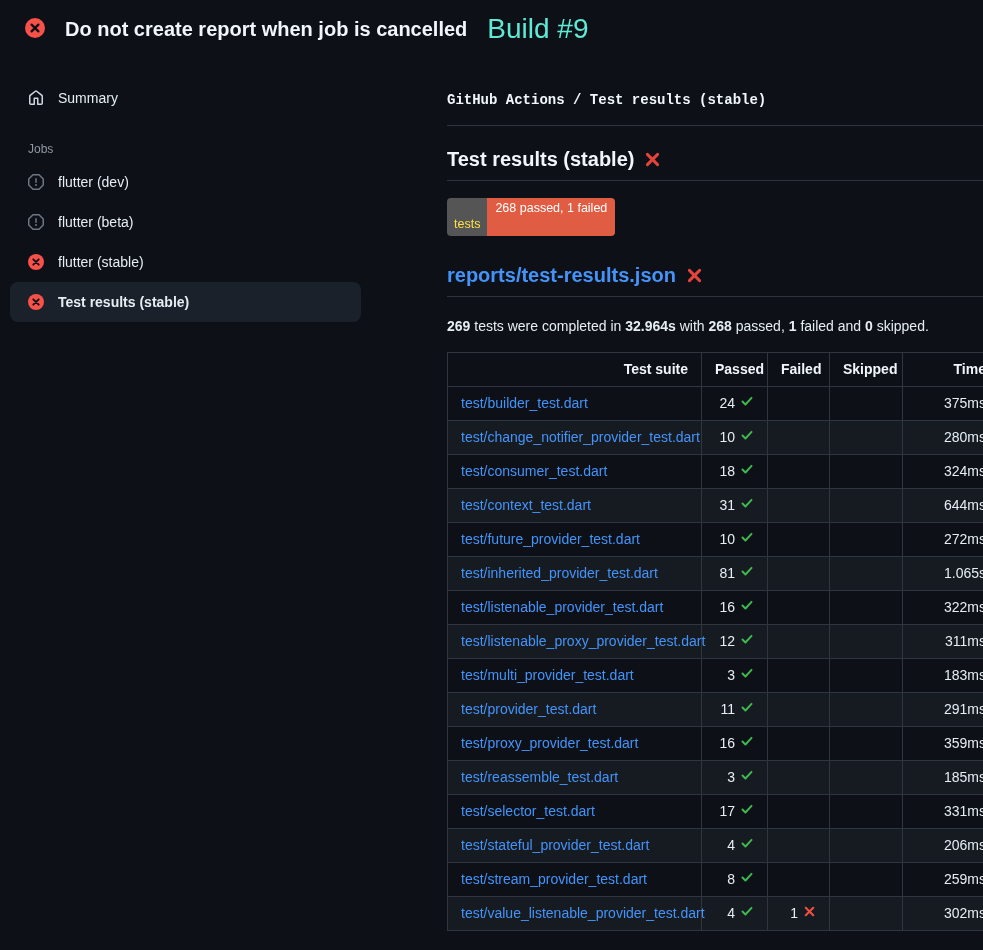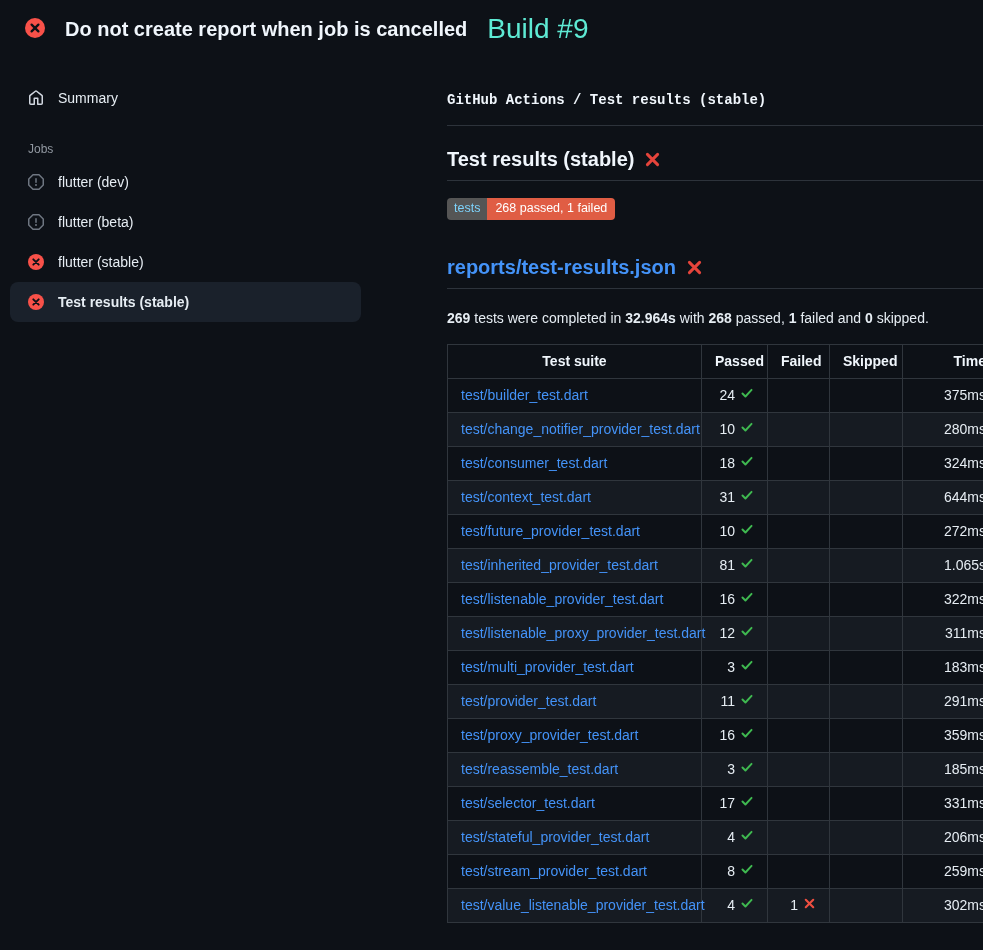--- a/index.html
+++ b/index.html
@@ -34,37 +34,37 @@
   .main { flex:1; padding:38px 0 0 24px; min-width:0; }
   .crumb { font-size:14px; font-weight:700; color:#f0f6fc;font-family:Liberation Mono, monospace; }
   .meta { font-size:12px; color:#9198a1; margin-top:4px; }
   .divider { border:none; border-top:1px solid #2d333b; margin-top:17px; }
 
   h2.section-head, h2.report-head {
     display:flex; align-items:center; gap:10px;
     font-size:20px; font-weight:700; color:#f0f6fc;
     margin-top:22px; padding-bottom:9px; border-bottom:1px solid #2d333b;
   }
-  h2.report-head { margin-top:36px; }
+  h2.report-head { margin-top:28px; }
   h2.report-head a { color:#4493f8; text-decoration:none; }
 
   .badge { display:inline-flex; margin-top:17px; font-size:12.5px; line-height:1; border-radius:4px; overflow:hidden; }
-  .badge .badge-label { background:#555555; color:#7dd3fc; padding:4px 7px 5px; }
+  .badge .badge-label { background:#555555; color:#fde047; padding:20px 7px 5px; }
   .badge .badge-value { background:#e05d44; color:#fff; padding:4px 8px 5px; }
 
   .summary-line { font-size:14px; color:#e6edf3; margin-top:21px; }
   .summary-line .b { font-weight:700;margin-top:16px; }
 
   
   table.results {
     margin-top:18px; border-collapse:collapse; table-layout:fixed;
     width:552px; font-size:14px;
   }
   .results th, .results td { border:1px solid #30363d; padding:7px 13px; line-height:19px; }
-  .results th { font-weight:700; color:#f0f6fc; text-align:center; }
+  .results th { font-weight:700; color:#f0f6fc; text-align:right; }
   .results th.num, .results td.num, .results th.time, .results td.time { text-align:right; }
   .results tbody tr:nth-child(even) { background:#161b22; }
   .results td a { color:#4493f8; text-decoration:none; }
   .cellval { margin-right:5px; }
   .cellicon svg { vertical-align:-2px; }
 </style>
 </head>
 <body>
 
 <header class="run-header">

